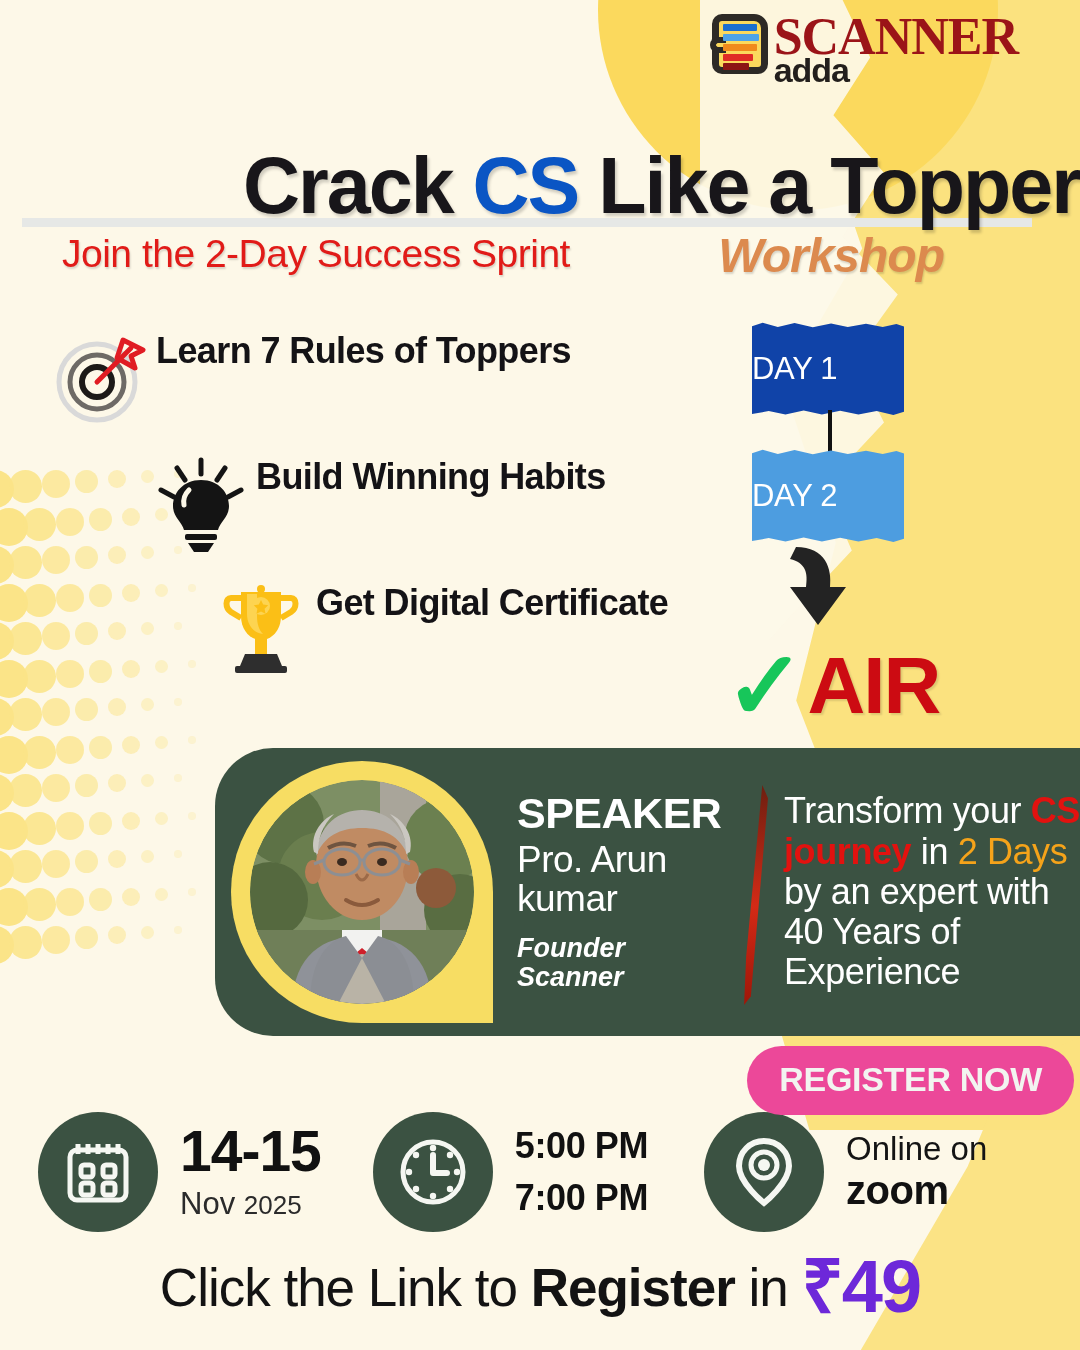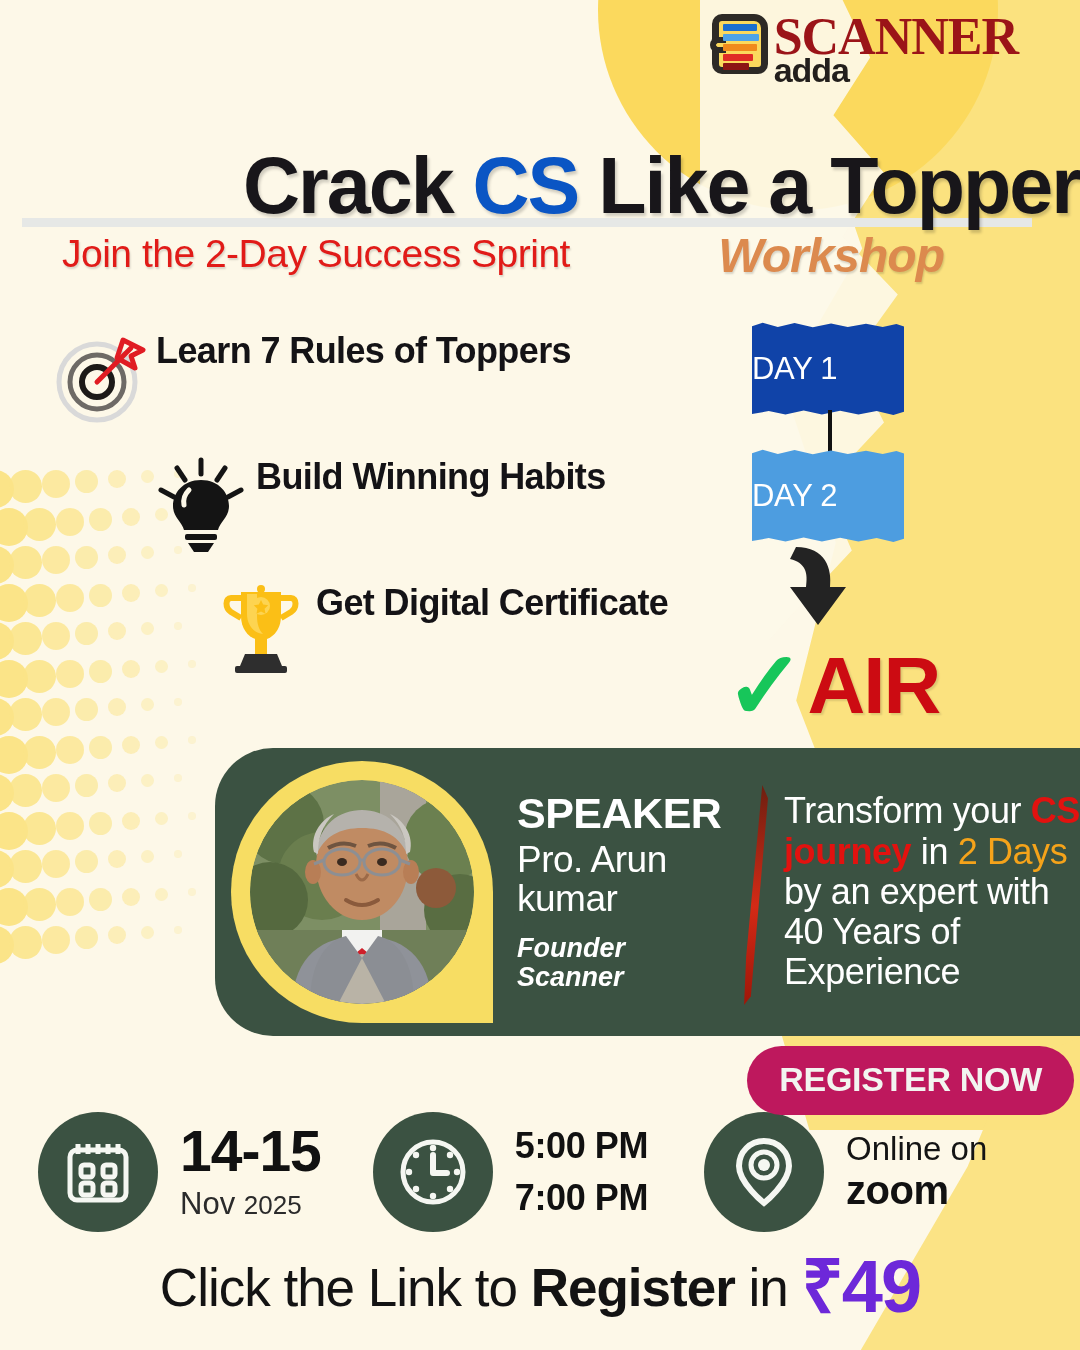--- a/index.html
+++ b/index.html
@@ -175,21 +175,21 @@
   .sp-pitch {
     font-size:36px; color:#fff; line-height:1.12; letter-spacing:-.4px;
     flex:1 1 auto;
   }
   .sp-pitch .red { color:#e2120f; font-weight:bold; }
   .sp-pitch .org { color:#f5a31a; }
 
   
   .register {
     position:absolute; right:6px; top:1046px; z-index:5;
-    background:#be185d; color:#f2f4f0; border-radius:38px;
+    background:#ec4899; color:#f2f4f0; border-radius:38px;
     padding:14px 32px 16px; font-size:34px; font-weight:bold; letter-spacing:-.3px;
   }
 
   
   .info { position:absolute; top:1112px; left:38px; width:1020px; z-index:4;
           display:flex; align-items:center; }
   .circle {
     width:120px; height:120px; border-radius:50%; background:#3b5242;
     display:flex; align-items:center; justify-content:center; flex:0 0 auto;
   }

